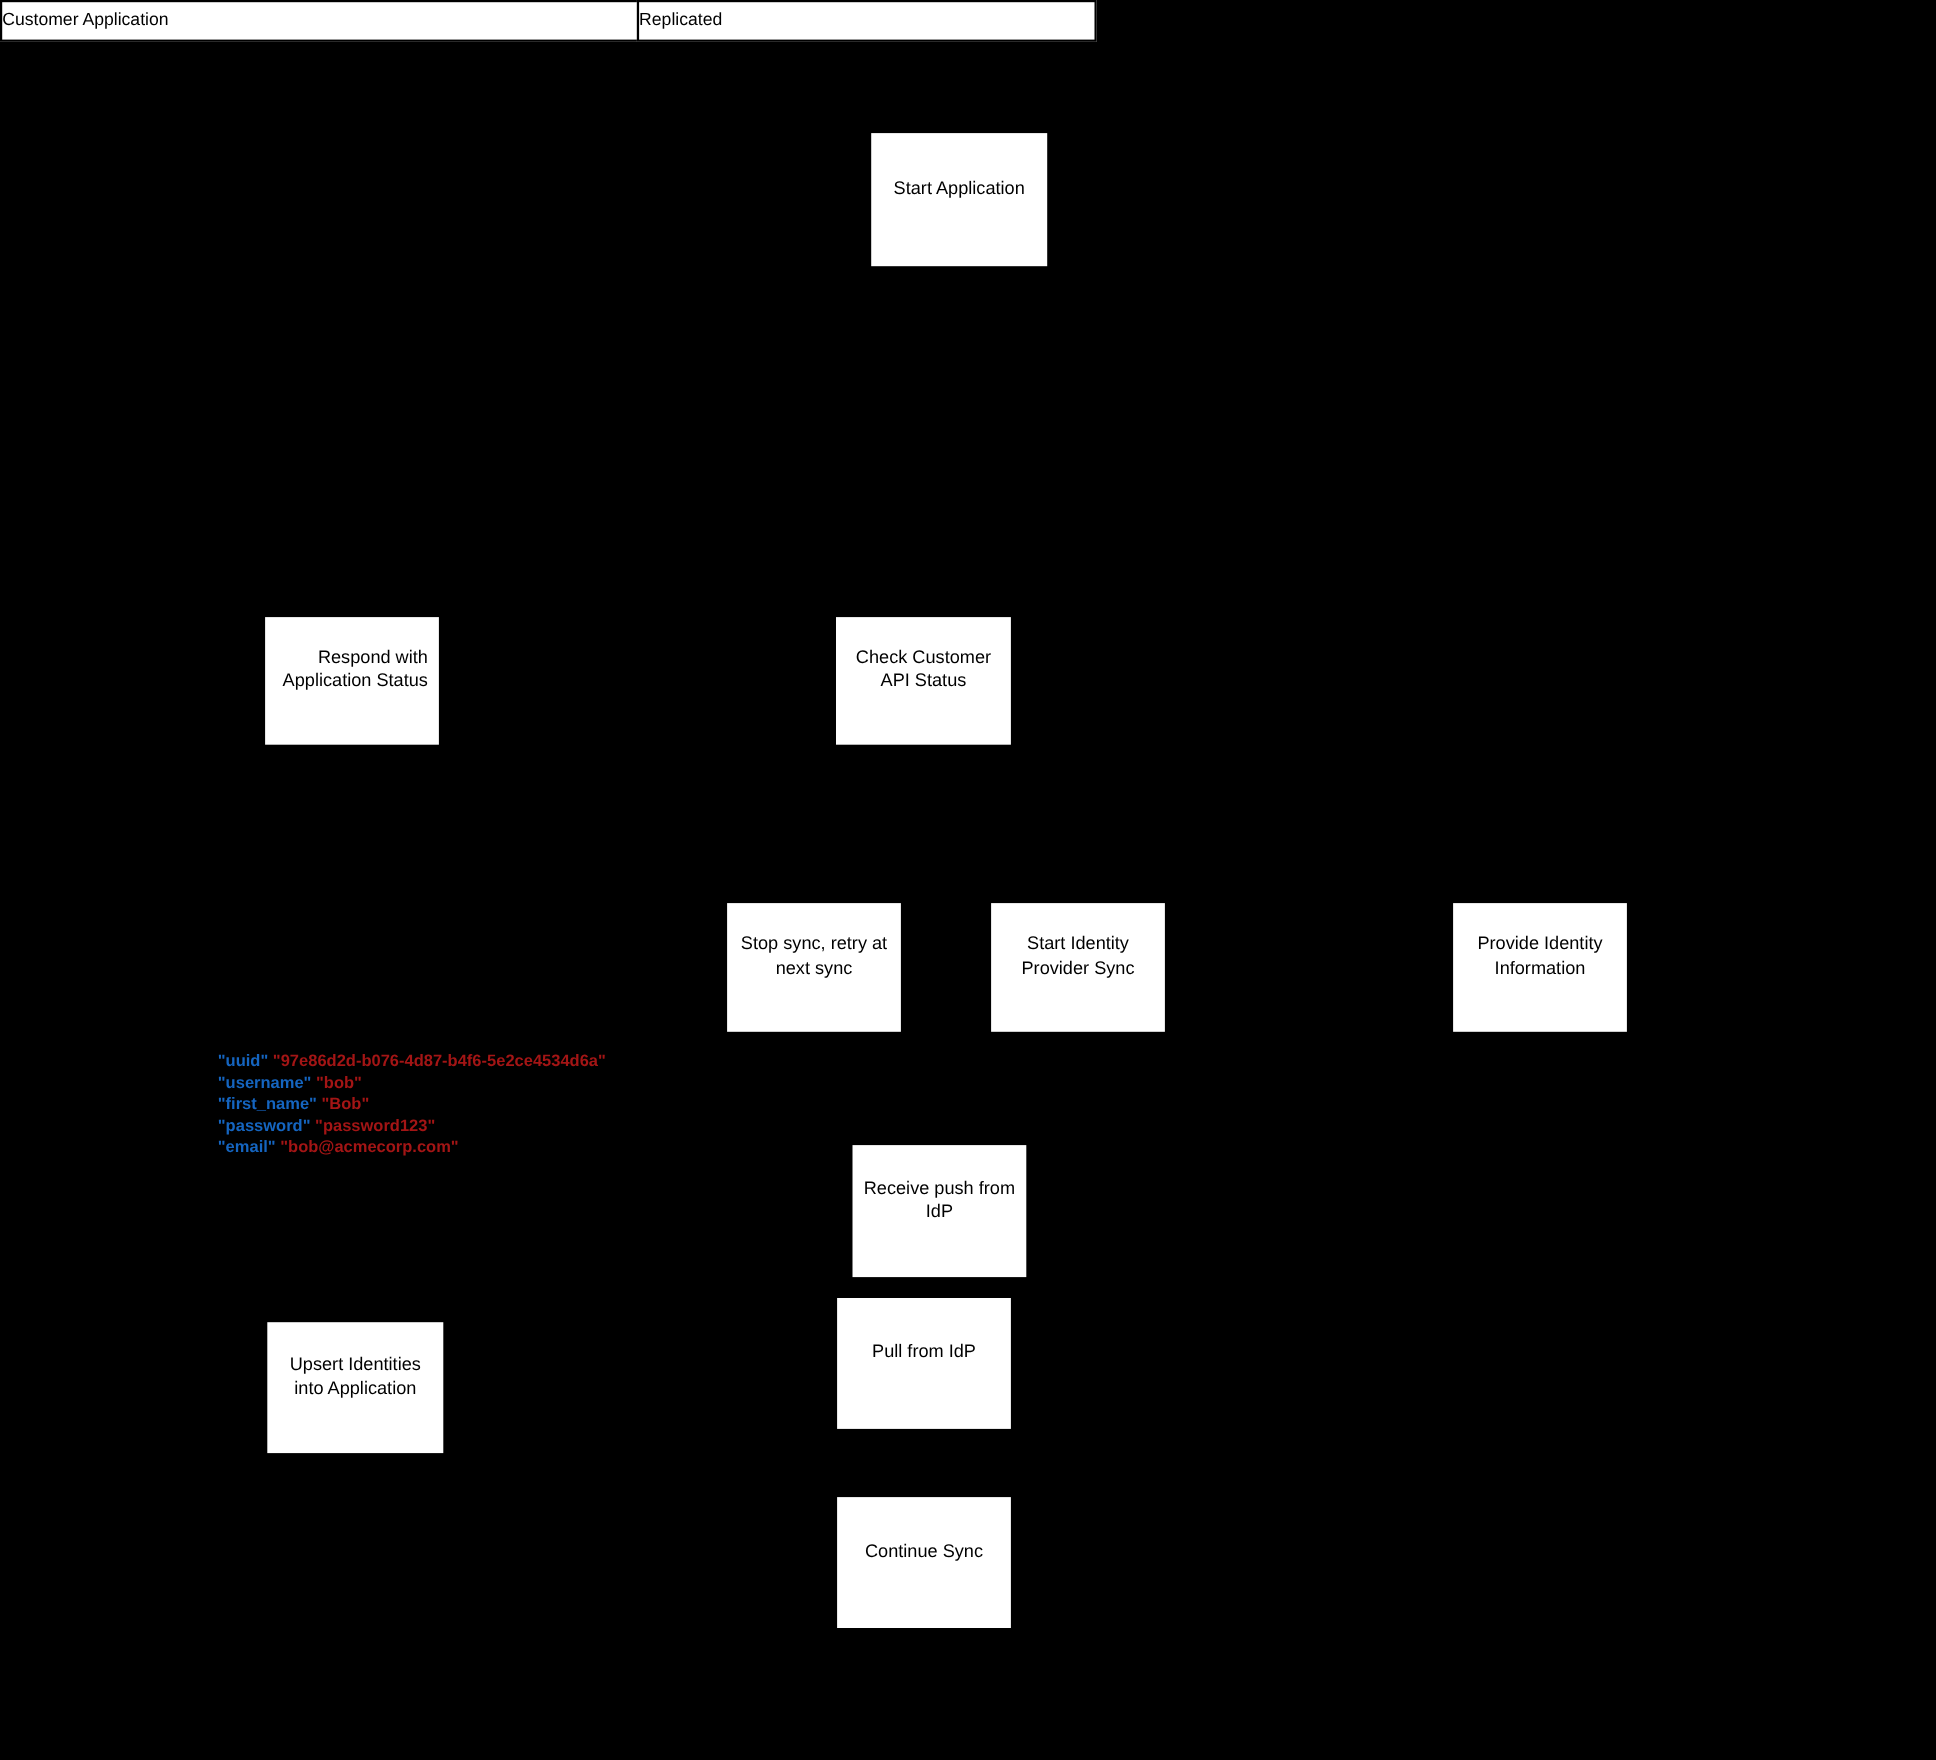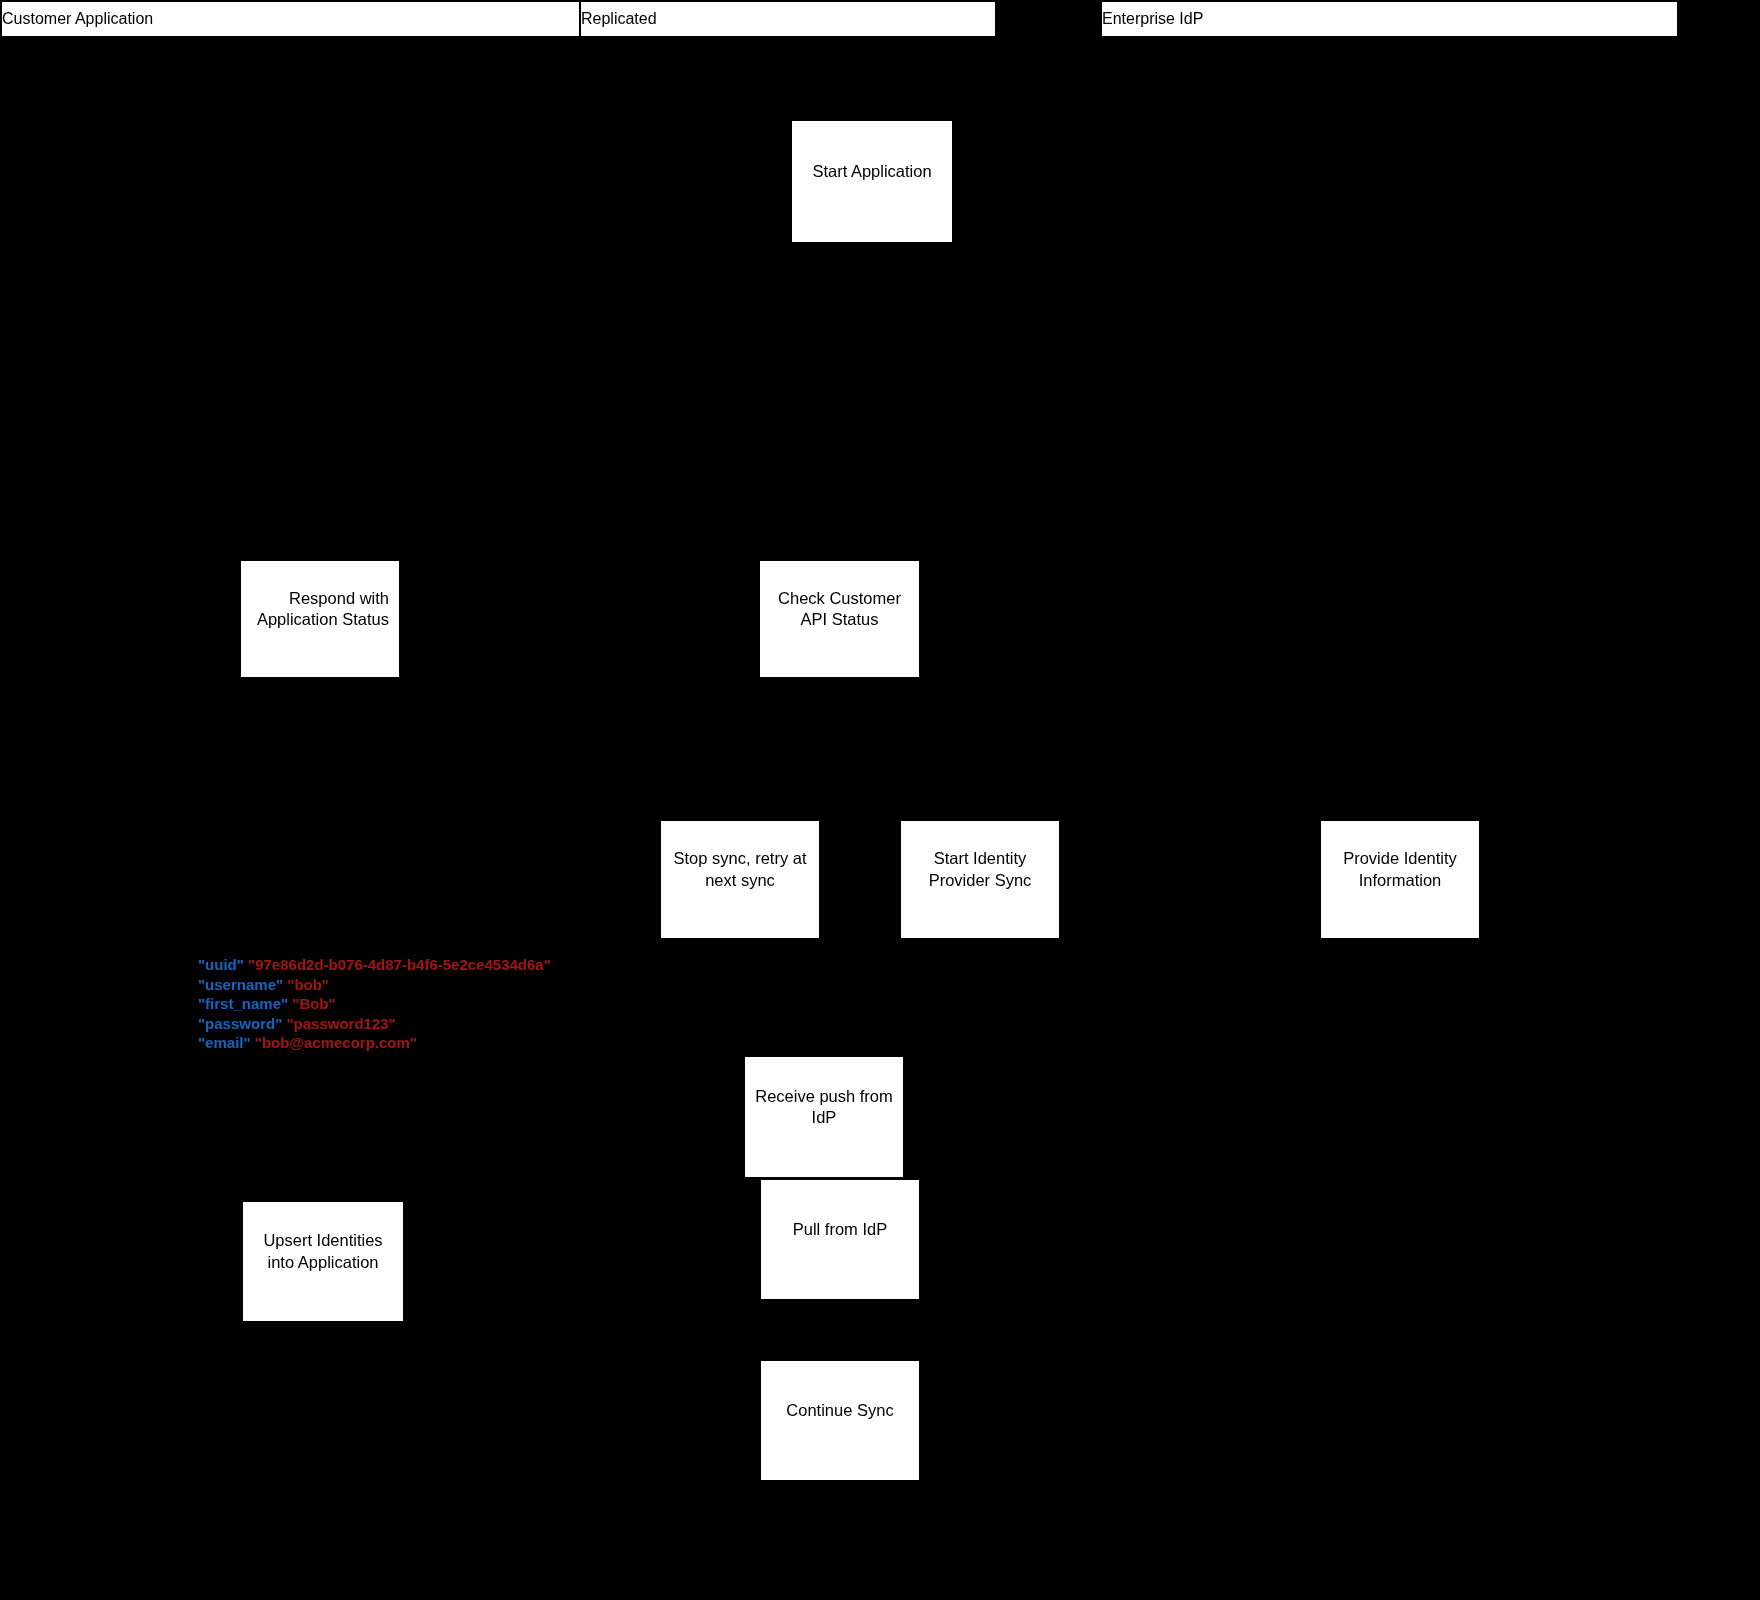--- a/index.html
+++ b/index.html
@@ -34,21 +34,21 @@
     font-size: 16.5px; line-height: 1.28;
     box-sizing: border-box; padding: 6px 10px 26px 10px;
   }
   .n0  { left: 792px;  top: 121px;  width: 160px; height: 121px; }
   .n1  { left: 761px;  top: 344px;  width: 160px; height: 120px; }
   .n2  { left: 241px;  top: 561px;  width: 158px; height: 116px; text-align: right; }
   .n3  { left: 760px;  top: 561px;  width: 159px; height: 116px; }
   .n4  { left: 661px;  top: 821px;  width: 158px; height: 117px; }
   .n5  { left: 901px;  top: 821px;  width: 158px; height: 117px; }
   .n6  { left: 1321px; top: 821px;  width: 158px; height: 117px; }
-  .n7  { left: 745px;  top: 1041px; width: 158px; height: 120px; margin-top: 16px; }
+  .n7  { left: 775px;  top: 1041px; width: 158px; height: 120px; }
   .n8  { left: 761px;  top: 1180px; width: 158px; height: 119px; }
   .n9  { left: 243px;  top: 1202px; width: 160px; height: 119px; }
   .n10 { left: 761px;  top: 1361px; width: 158px; height: 119px; }
 
   
   .json-block {
     position: absolute; left: 198px; top: 955px;
     font-size: 15px; font-weight: bold; line-height: 19.6px;
     white-space: nowrap;
   }
@@ -60,23 +60,20 @@
 <body style="--background: #000000; --lane_fill: #ffffff; --lane_border: #000000; --node_fill: #ffffff; --node_text: #000000; --json_key: #1565c0; --json_value: #a31515;">
 
 <div class="canvas">
 
   <div class="lane-header lane0">
     <span>Customer Application</span>
   </div>
   <div class="lane-header lane1">
     <span>Replicated</span>
   </div>
-  <div class="lane-header lane2">
-    <span>Enterprise IdP</span>
-  </div>
 
   <div class="node n0">Start Application</div>
   <div class="node n2">Respond with Application Status</div>
   <div class="node n3">Check Customer API Status</div>
   <div class="node n4">Stop sync, retry at next sync</div>
   <div class="node n5">Start Identity Provider Sync</div>
   <div class="node n6">Provide Identity Information</div>
   <div class="node n7">Receive push from IdP</div>
   <div class="node n8">Pull from IdP</div>
   <div class="node n9">Upsert Identities into Application</div>

